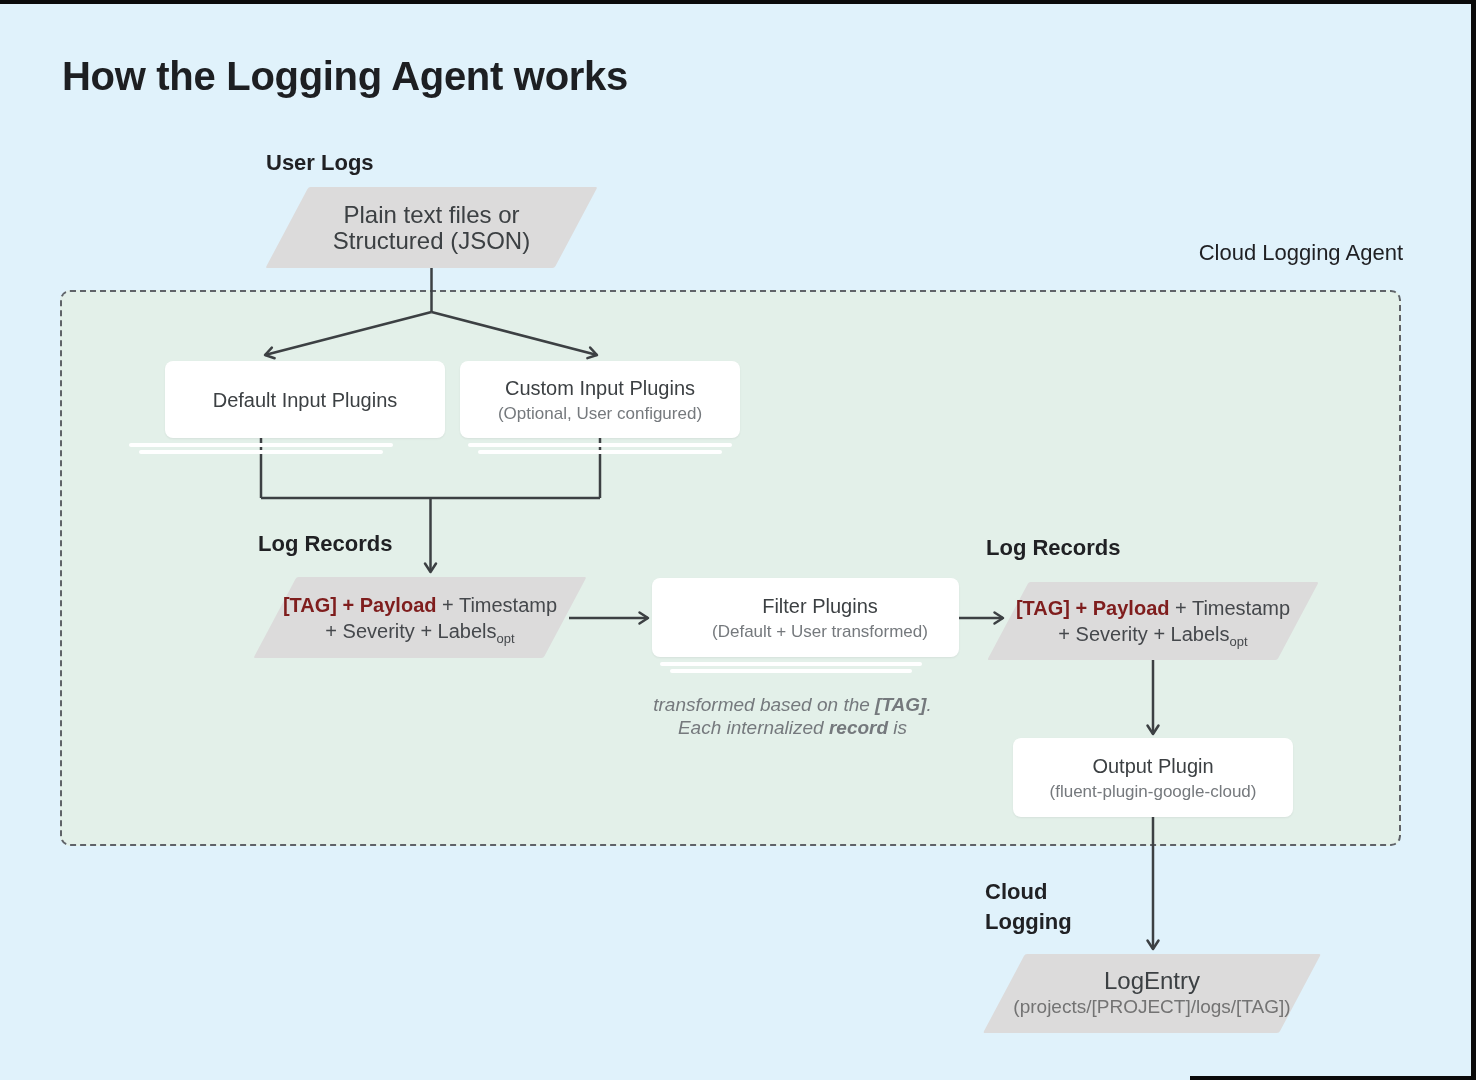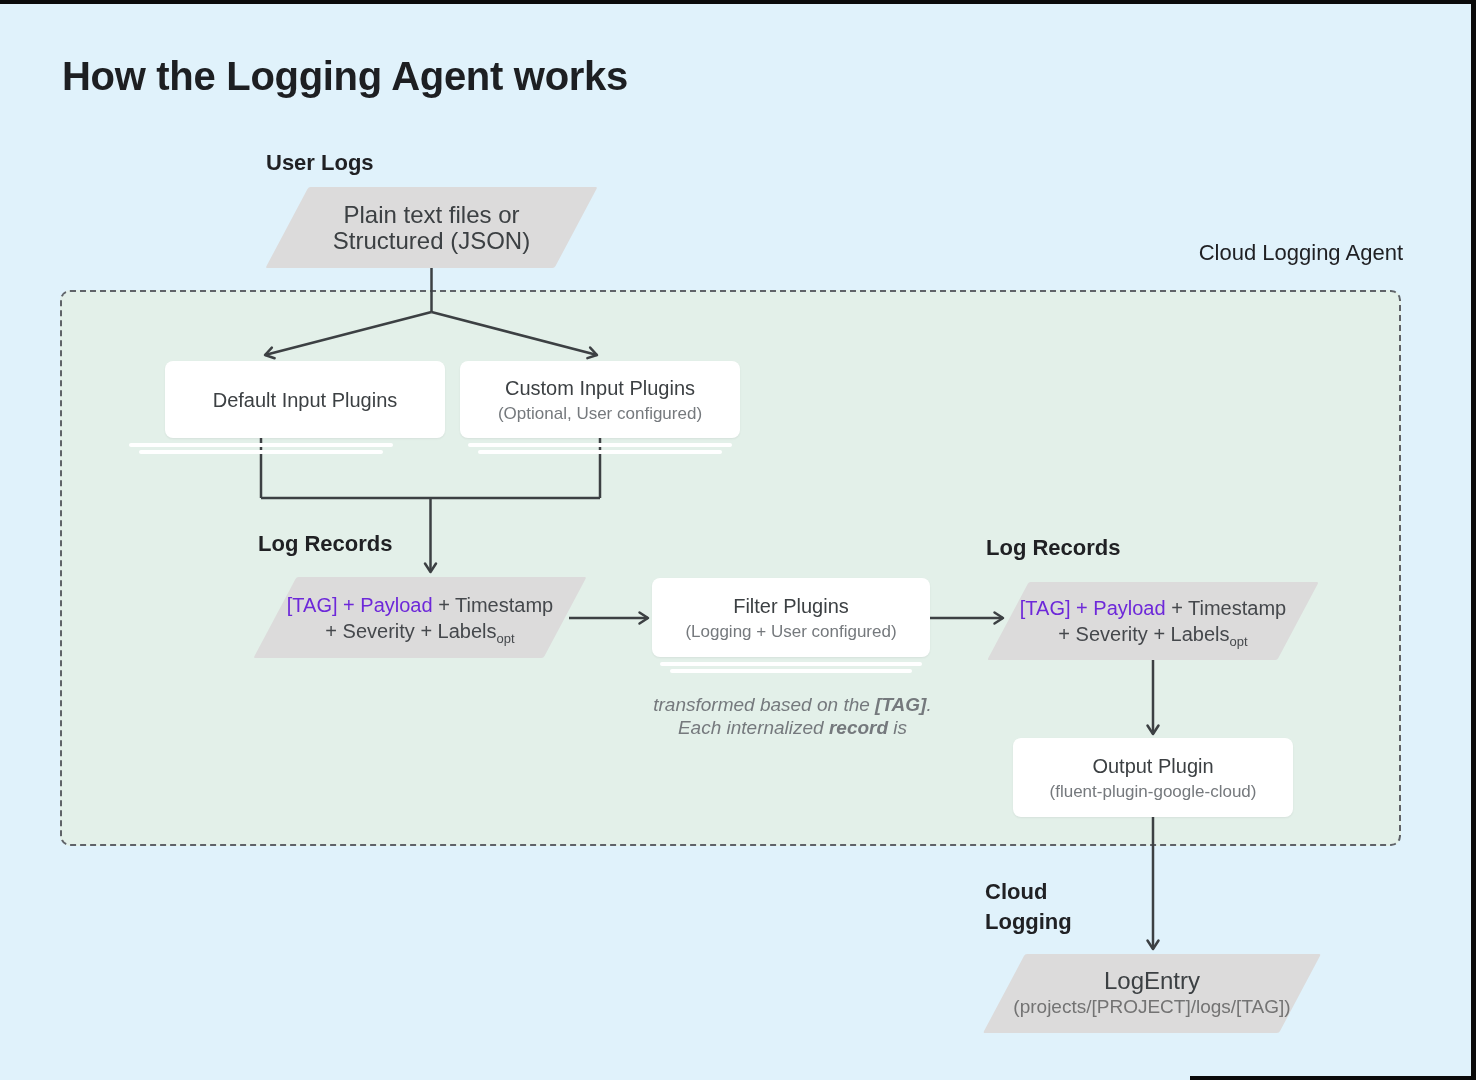--- a/index.html
+++ b/index.html
@@ -47,21 +47,21 @@
   .pgram{position:absolute;z-index:3;}
   .pgram .shape{
     position:absolute;left:0;top:0;right:0;bottom:0;
     background:#dcdbdb;transform:skewX(-28deg);border-radius:2px;
   }
   .pgram .txt{
     position:relative;width:100%;height:100%;
     display:flex;flex-direction:column;align-items:center;justify-content:center;
     text-align:center;font-size:20px;color:#45484c;line-height:26px;
   }
-  .pgram .txt .b{font-weight:400;color:#6d28d9;text-align:right;}
+  .pgram .txt .b{font-weight:700;color:#7f1d1d;text-align:right;}
   .pgram sub{font-size:13px;line-height:0;}
   .pgram .sub2{font-size:19px;color:#737373;line-height:25px;}
   .pgram .t2{font-size:24px;color:#3c4043;line-height:26px;}
 
   .note{
     position:absolute;left:625px;top:693px;width:335px;z-index:3;
     font-size:19px;font-style:italic;color:#75797d;text-align:center;line-height:23px;
   }
   .note .b{font-weight:700;}
 </style>
@@ -125,23 +125,23 @@
   <div class="strip" style="left:478px;top:450px;width:244px;"></div>
 
   <div class="pgram" style="left:275px;top:577px;width:290px;height:81px;">
     <div class="shape"></div>
     <div class="txt">
       <div><span class="b">[TAG] + Payload</span><span> + Timestamp</span></div>
       <div><span>+ Severity + Labels</span><sub>opt</sub></div>
     </div>
   </div>
 
-  <div class="node" style="left:652px;top:578px;width:278px;height:79px;">
+  <div class="node" style="left:652px;top:578px;width:278px;height:79px;padding-left:29px;">
     <div class="t">Filter Plugins</div>
-    <div class="s">(Logging + User configured)</div>
+    <div class="s">(Default + User transformed)</div>
   </div>
   <div class="strip" style="left:660px;top:662px;width:262px;"></div>
   <div class="strip" style="left:670px;top:669px;width:242px;"></div>
 
   <div class="note">
     <div><span>transformed based on the </span><span class="b">[TAG]</span><span>.</span></div>
     <div><span>Each internalized </span><span class="b">record</span><span> is</span></div>
   </div>
 
   <div class="pgram" style="left:1008px;top:582px;width:290px;height:78px;">

